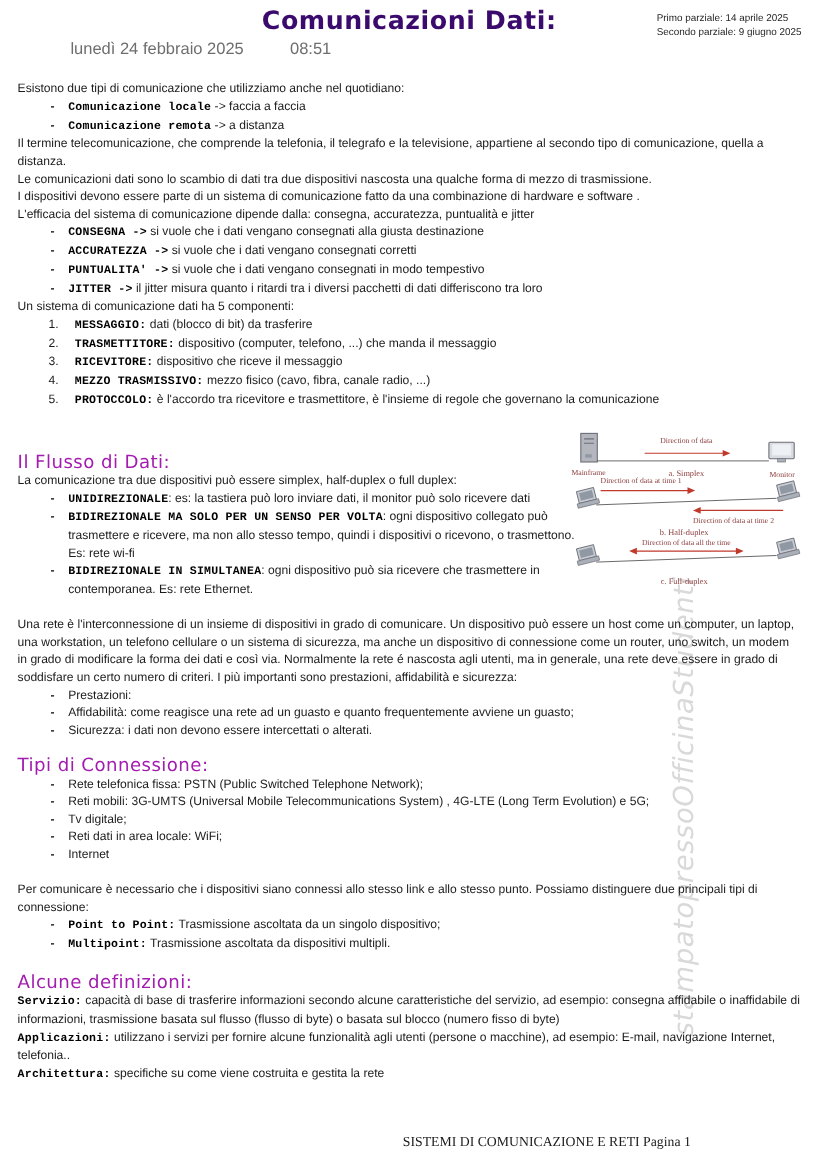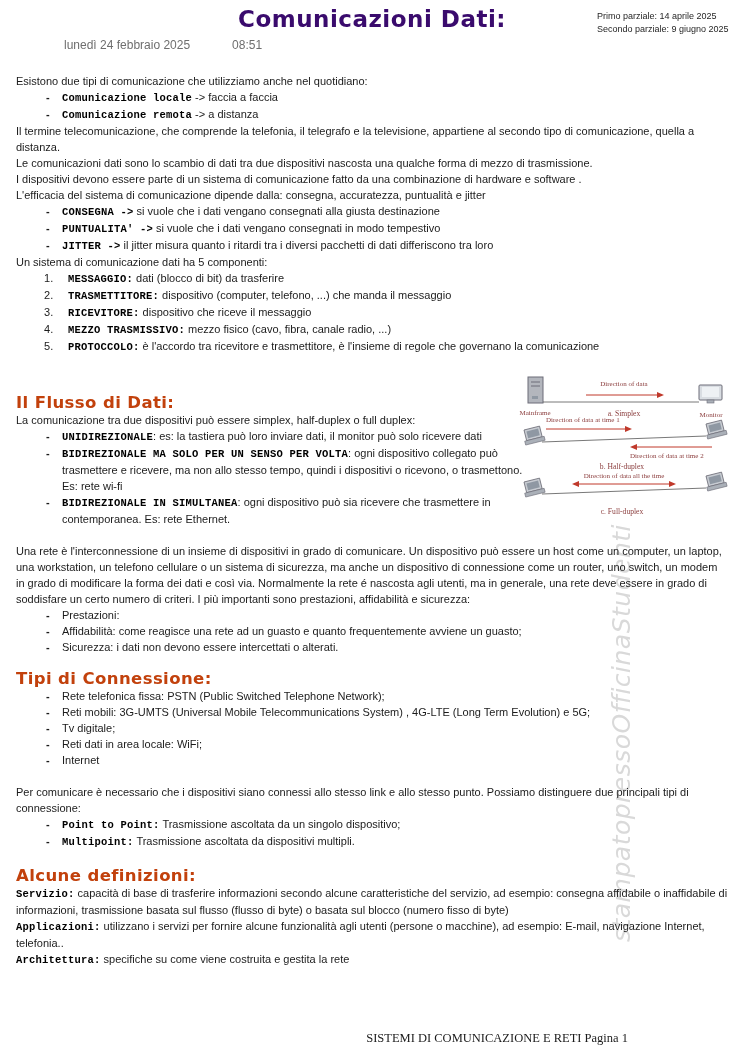--- a/index.html
+++ b/index.html
@@ -12,25 +12,25 @@
     transform:rotate(-90deg);transform-origin:center;
     font-family:"DejaVu Sans", sans-serif;font-style:italic;font-size:25px;
     color:#d9d9d9;text-align:center;white-space:nowrap;z-index:0;letter-spacing:0.5px;
   }
   .content{position:relative;z-index:1;padding:6px 16px 0 16px;}
   .exam-notes{position:absolute;top:10px;left:597px;width:145px;font-size:9px;line-height:12.5px;color:#262626;}
   .title{
     margin:0;font-family:"DejaVu Sans", sans-serif;font-weight:800;font-size:23px;line-height:26px;
     color:#3a0b6d;letter-spacing:0.5px;text-align:center;
   }
-  .date-row{margin-top:5px;color:#6e6e6e;font-size:12px;padding-left:48px;}
+  .date-row{margin-top:5px;color:#6e6e6e;font-size:15px;padding-left:48px;}
   .date-row .time{margin-left:42px;}
   .sec-h{
-    margin:0;font-family:"DejaVu Sans", sans-serif;font-weight:700;font-size:16.5px;line-height:19px;
-    color:#c2410c;letter-spacing:0.4px;
+    margin:0;font-family:"DejaVu Sans", sans-serif;font-weight:400;font-size:16.5px;line-height:19px;
+    color:#a21caf;letter-spacing:0.4px;
   }
   .para{margin:0;}
   .fancy{font-family:Liberation Mono, monospace;font-weight:800;font-size:10.5px;letter-spacing:0.2px;color:#000;}
   .dash-list{margin:0;}
   .dash-item{position:relative;padding-left:46px;}
   .dash-item::before{content:"-";position:absolute;left:30px;top:0;font-weight:700;}
   .num-list{margin:0;counter-reset:n;}
   .num-item{position:relative;padding-left:52px;counter-increment:n;}
   .num-item::before{content:counter(n) ".";position:absolute;left:28px;top:0;}
   .mt16{margin-top:16px;}
@@ -80,20 +80,24 @@
     <p class="para">Il termine telecomunicazione, che comprende la telefonia, il telegrafo e la televisione, appartiene al secondo tipo di comunicazione, quella a distanza.</p>
     <p class="para">Le comunicazioni dati sono lo scambio di dati tra due dispositivi nascosta una qualche forma di mezzo di trasmissione.</p>
     <p class="para">I dispositivi devono essere parte di un sistema di comunicazione fatto da una combinazione di hardware e software .</p>
     <p class="para">L'efficacia del sistema di comunicazione dipende dalla: consegna, accuratezza, puntualità e jitter</p>
     <div class="dash-list">
       <div class="dash-item">
         <span class="fancy">CONSEGNA -&gt;</span>
         <span>si vuole che i dati vengano consegnati alla giusta destinazione</span>
       </div>
       <div class="dash-item">
+        <span class="fancy">ACCURATEZZA -&gt;</span>
+        <span>si vuole che i dati vengano consegnati corretti</span>
+      </div>
+      <div class="dash-item">
         <span class="fancy">PUNTUALITA' -&gt;</span>
         <span>si vuole che i dati vengano consegnati in modo tempestivo</span>
       </div>
       <div class="dash-item">
         <span class="fancy">JITTER -&gt;</span>
         <span>il jitter misura quanto i ritardi tra i diversi pacchetti di dati differiscono tra loro</span>
       </div>
     </div>
     <p class="para">Un sistema di comunicazione dati ha 5 componenti:</p>
     <div class="num-list">

